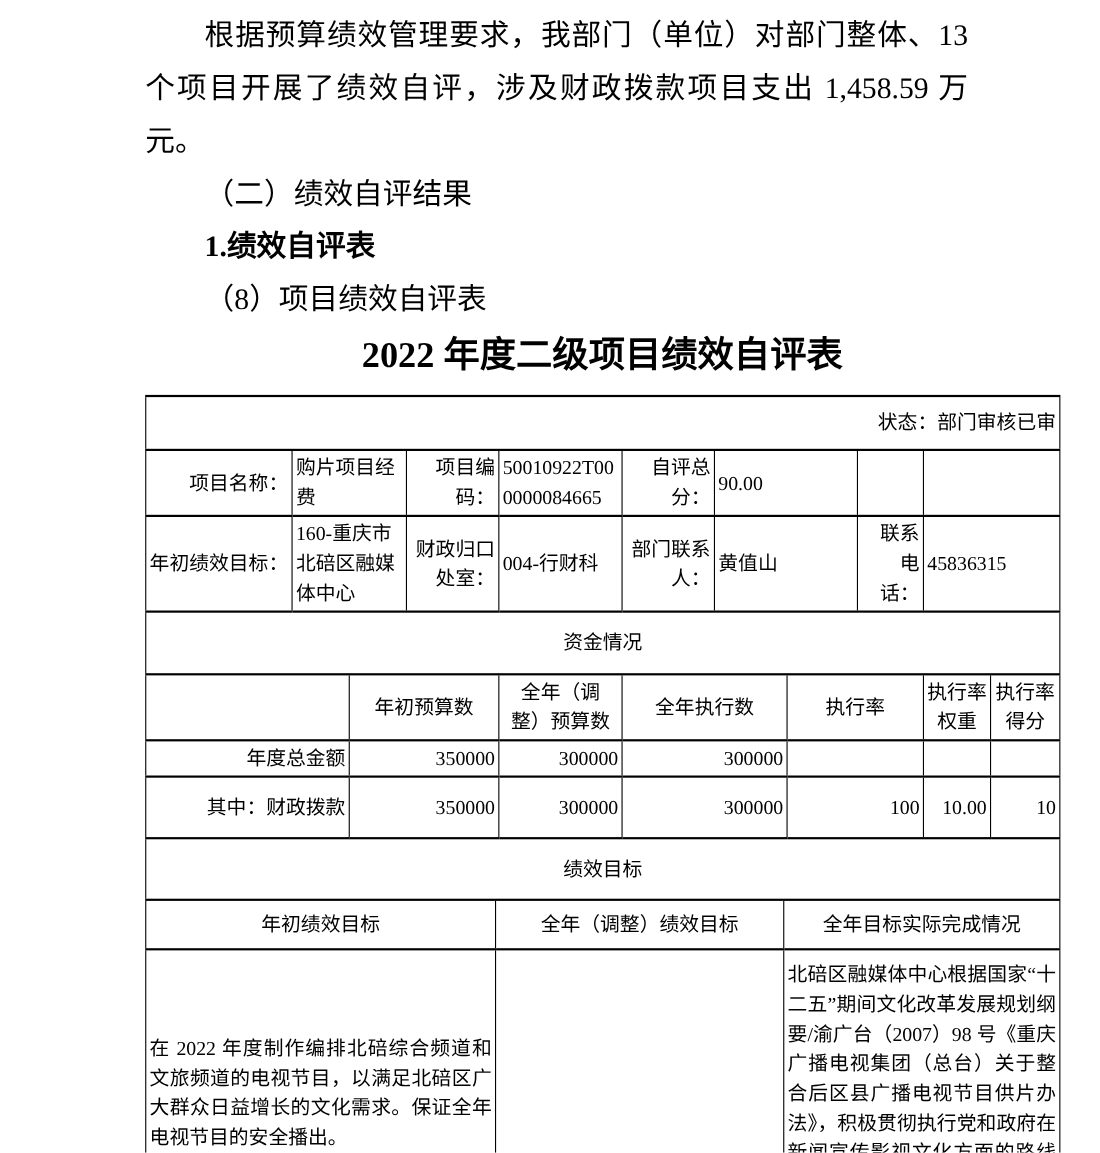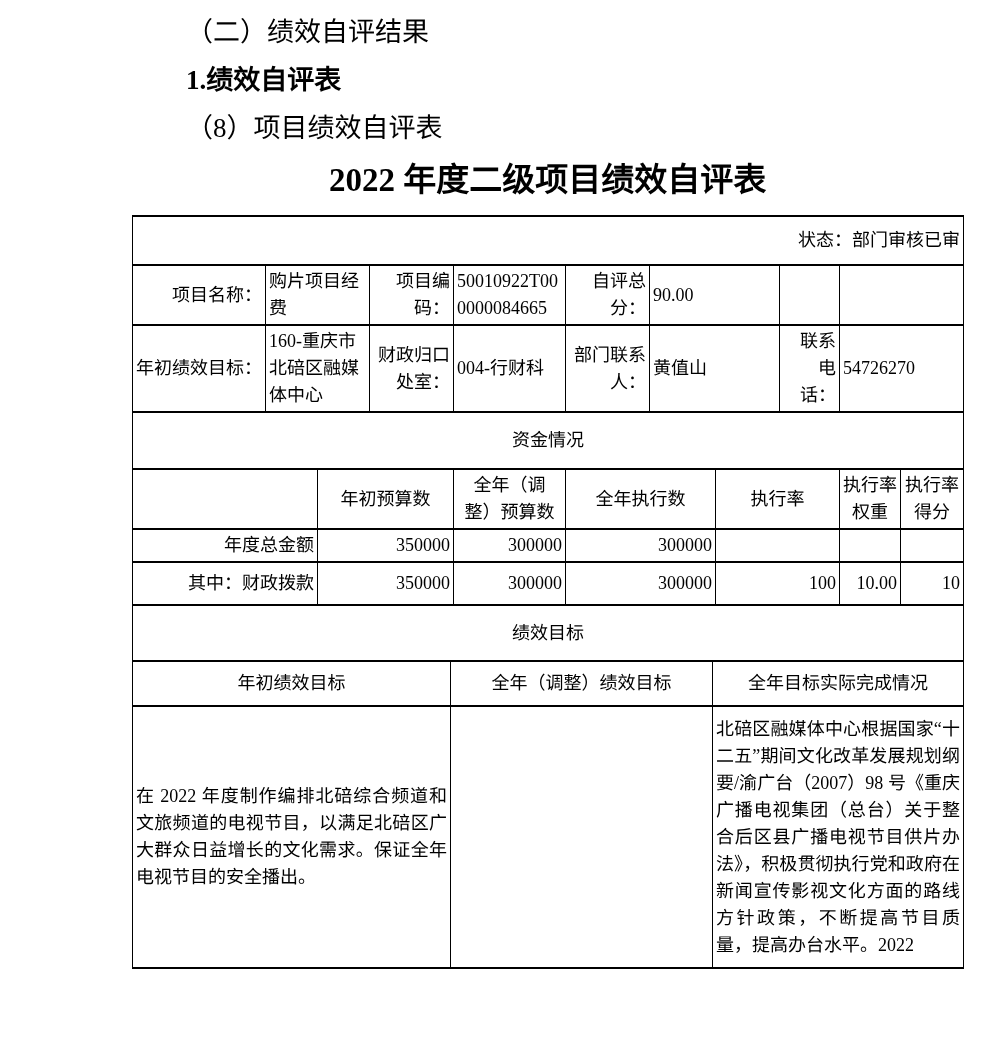--- a/index.html
+++ b/index.html
@@ -53,20 +53,21 @@
   .goal-cell{vertical-align:top;text-align:justify;padding:4px 5px;}
   .goal-initial{line-height:31px;}
   .goal-actual{line-height:28px;}
 </style>
 </head>
 <body>
 
 <div class="page">
   <div class="content">
 
+    <p class="para">根据预算绩效管理要求，我部门（单位）对部门整体、13 个项目开展了绩效自评，涉及财政拨款项目支出 1,458.59 万元。</p>
     <p class="h-plain">（二）绩效自评结果</p>
     <p class="h-bold">1.绩效自评表</p>
     <p class="h-plain">（8）项目绩效自评表</p>
 
     <div class="doc-title">2022 年度二级项目绩效自评表</div>
 
     <table class="tbl first">
       <colgroup>
           <col style="width:831px">
         </colgroup>
@@ -106,21 +107,21 @@
         <td class="cell-left">160-重庆市北碚区融媒体中心</td>
         <td class="lbl">财政归口
 处室：</td>
         <td class="cell-left">004-行财科</td>
         <td class="lbl">部门联系
 人：</td>
         <td class="cell-left">黄值山</td>
         <td class="lbl">联系
 电
 话：</td>
-        <td class="cell-left">54726270</td>
+        <td class="cell-left">45836315</td>
       </tr>
     </tbody>
       </table>
 
     <table class="tbl">
       <colgroup>
           <col style="width:831px">
         </colgroup>
       <tbody>
           <tr>
@@ -154,21 +155,21 @@
       </tr>
       <tr style="height:24px">
         <td class="num">年度总金额</td>
         <td class="num">350000</td>
         <td class="num">300000</td>
         <td class="num">300000</td>
         <td class="num"></td>
         <td class="num"></td>
         <td class="num"></td>
       </tr>
-      <tr style="height:43px">
+      <tr style="height:56px">
         <td class="num">其中：财政拨款</td>
         <td class="num">350000</td>
         <td class="num">300000</td>
         <td class="num">300000</td>
         <td class="num">100</td>
         <td class="num">10.00</td>
         <td class="num">10</td>
       </tr>
     </tbody>
       </table>

